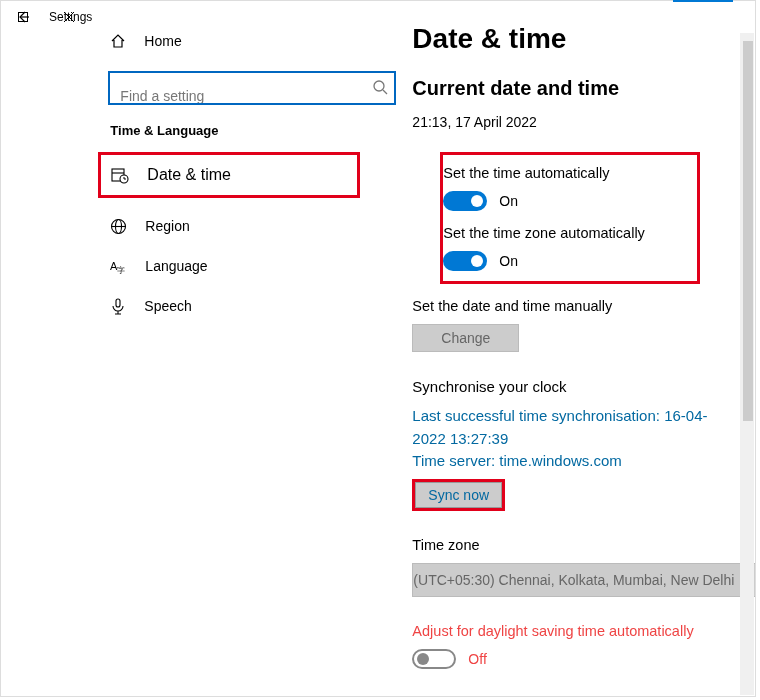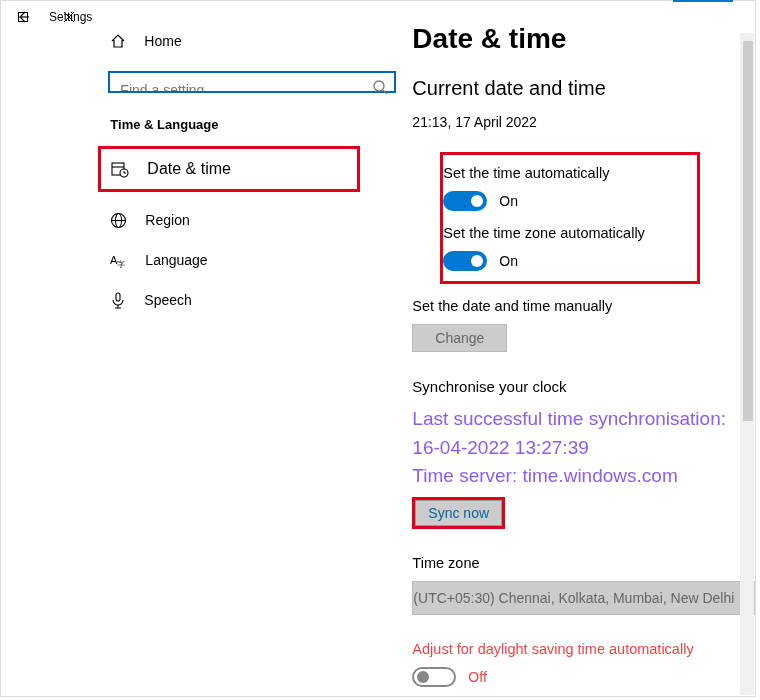--- a/index.html
+++ b/index.html
@@ -9,47 +9,47 @@
   .titlebar { height: 32px; display: flex; align-items: center; padding-left: 14px; font-size: 12px; color: #000; position: relative;}
   .titlebar .back { width:16px; margin-right:18px; display:flex; align-items:center; justify-content:center; cursor:pointer;}
   .wincontrols { position:absolute; right:0; top:0; display:flex; }
   .wincontrols div { width:46px; height:32px; display:flex; align-items:center; justify-content:center; cursor:pointer; }
   .wincontrols svg { stroke:#000; }
   .body { flex:1; display:flex; overflow:hidden; }
   .sidebar { width: 320px; padding-top: 20px; }
   .sidebar-row, .home-row { display:flex; align-items:center; height:40px; padding-left:18px; font-size:14px; color:#000; cursor:pointer; gap:18px;}
   .home-row { margin-bottom:10px;}
   .search-wrap { margin: 4px 16px 18px 16px; position:relative; }
-  .search { width:100%; height:22px; border:2px solid #0067c0; padding:16px 30px 0 10px; font-size:14px; color:#666; outline:none; background:#fff;}
+  .search { width:100%; height:34px; border:2px solid #0067c0; padding:16px 30px 0 10px; font-size:14px; color:#666; outline:none; background:#fff;}
   .search::placeholder { color:#777; }
   .search-icon-pos { position:absolute; right:8px; top:8px; color:#666;}
   .group-head { font-size:13px; font-weight:600; padding:0 18px 14px 18px; }
   .sb-highlight { border:3px solid #e1001a; width:262px; margin-left:6px; height:46px; display:flex; align-items:center; padding-left:10px; gap:18px;}
   .main { flex:1; padding: 22px 18px 0 0; overflow-y:auto; }
   .main-inner { padding-left:0; }
   h1 { font-size:28px; font-weight:600; margin-bottom:22px; }
-  h2 { font-size:20px; font-weight:400; margin-bottom:14px; }
+  h2 { font-size:20px; font-weight:700; margin-bottom:14px; }
   .dt { font-size:14px; margin-bottom:22px; }
   .red-box { border:3px solid #e1001a; padding:10px 14px 10px 0; width:260px; margin-bottom:14px;margin-left:28px;}
   .opt-label { font-size:14.5px; margin-bottom:10px; }
   .toggle-row { display:flex; align-items:center; gap:12px; margin-bottom:14px;}
   .toggle-row:last-child{margin-bottom:0;}
   .toggle { width:44px; height:20px; border-radius:10px; position:relative; cursor:pointer;}
   .toggle.on { background:#0078d4; }
   .toggle.off { background:#fff; border:2px solid #888;}
   .toggle .knob { width:12px; height:12px; border-radius:50%; position:absolute; top:4px; }
   .toggle.on .knob { background:#fff; right:4px; }
   .toggle.off .knob { background:#888; left:3px; top:2px;}
   .toggle-text { font-size:14px;}
   .sect-label { font-size:14.5px; margin-bottom:10px;}
-  .btn { display:inline-block; background:#ccc; border:1px solid #bbb; padding:5px 22px; font-size:14px; color:#666; cursor:default;}
+  .btn { display:inline-block; background:#ccc; border:1px solid #bbb; padding:5px 28px; font-size:14px; color:#666; cursor:default;}
   .btn.enabled { color:#000; cursor:pointer;}
   .sync-box { border:3px solid #e1001a; display:inline-block; margin-top:6px;}
   .sync-box .btn { background:#ccc; color:#0369a1; border:1px solid #999; padding:4px 12px;}
-  .info { font-size:19px; color:#8b5cf6; line-height:1.5;}
+  .info { font-size:15px; color:#0369a1; line-height:1.5;}
   .sect { margin-top:26px;}
   .tz-select { width:368px; height:34px; background:#ccc; border:1px solid #bbb; color:#666; font-size:14px; display:flex; align-items:center; padding:0 0; margin-top:8px;}
   .faded { color:#ef4444;}
   .scrollbar-track { position:absolute; right:1px; top:32px; bottom:1px; width:14px; background:#f0f0f0;}
   .scrollbar-thumb { position:absolute; right:2px; top:40px; width:10px; height:380px; background:#ccc;}
   svg { display:block; }
 </style>
 </head>
 <body>
 

